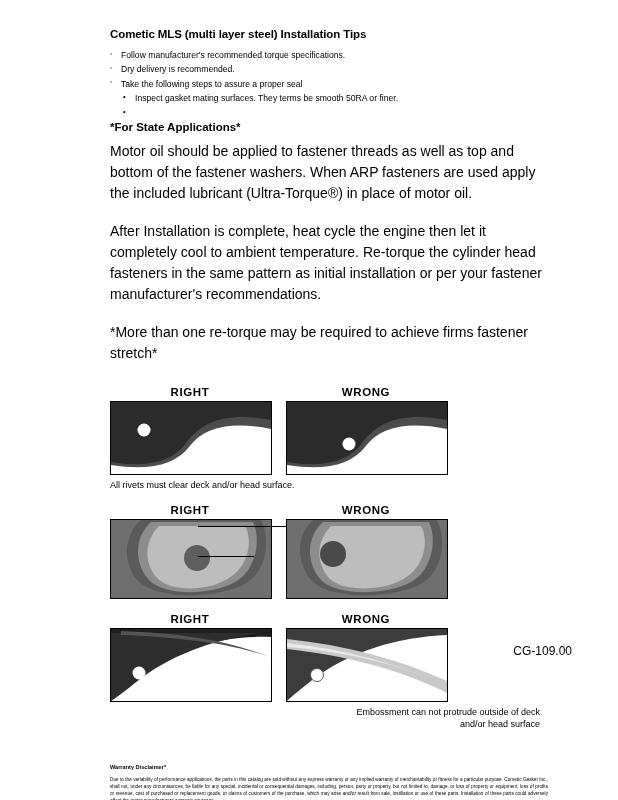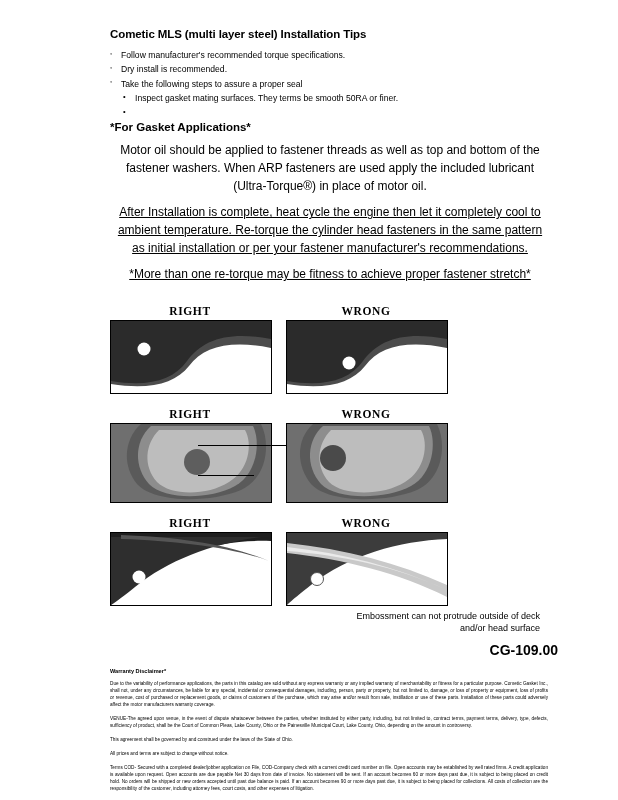--- a/index.html
+++ b/index.html
@@ -56,45 +56,42 @@
     top: -0.5px;
     font-size: 7.5px;
   }
   h2.subhead {
     font-size: 11.5px;
     font-weight: bold;
     margin: 16px 0 8px 74px;
   }
   .para {
     margin: 0 0 0 74px;
-    font-size: 12px;
+    font-size: 14px;
     line-height: 1.5;
     max-width: 440px;
-    text-align: center;
   }
   .para + .para {
-    margin-top: 8px;
-    text-decoration: underline;
+    margin-top: 17px;
   }
 
   
   .figs {
     margin-top: 22px;
     margin-left: 74px;
     position: relative;
     width: 430px;
   }
   .figrow {
     display: flex;
     gap: 16px;
     margin-bottom: 0;
   }
   .fig {
     width: 160px;
-    font-family: Liberation Serif, serif;
   }
   .figlabel {
     text-align: center;
     font-size: 11.5px;
     font-weight: bold;
     letter-spacing: 0.6px;
     margin-bottom: 3px;
   }
   .figbox {
     width: 160px;
@@ -144,60 +141,60 @@
     margin: 0 0 6px 0;
   }
   .warranty p {
     font-size: 4.7px;
     line-height: 1.5;
     margin: 0 0 7px 0;
     text-align: justify;
   }
   .docnum {
     position: absolute;
-    right: 60px;
+    right: 46px;
     bottom: 26px;
-    font-size: 14px;
-    font-weight: bold;
+    font-size: 12px;
+    font-weight: normal;
   }
 </style>
 </head>
 <body>
 
 <div class="page">
 
   <h1 class="title">Cometic MLS (multi layer steel) Installation Tips</h1>
 
   <div class="bullets">
     <div class="b1">
       <span class="mk">◦</span>
       <span>Follow manufacturer's recommended torque specifications.</span>
     </div>
     <div class="b1">
       <span class="mk">◦</span>
-      <span>Dry install is recommended.</span>
+      <span>Dry delivery is recommended.</span>
     </div>
     <div class="b1">
       <span class="mk">◦</span>
       <span>Take the following steps to assure a proper seal</span>
     </div>
     <div class="b2">
       <span class="mk">•</span>
       <span>Inspect gasket mating surfaces.  They terms be smooth 50RA or finer.</span>
     </div>
     <div class="b2">
       <span class="mk">•</span>
     </div>
   </div>
 
-  <h2 class="subhead">*For Gasket Applications*</h2>
+  <h2 class="subhead">*For State Applications*</h2>
 
   <p class="para">Motor oil should be applied to fastener threads as well as top and bottom of the fastener washers. When ARP fasteners are used apply the included lubricant (Ultra-Torque®) in place of motor oil.</p>
   <p class="para">After Installation is complete, heat cycle the engine then let it completely cool to ambient temperature. Re-torque the cylinder head fasteners in the same pattern as initial installation or per your fastener manufacturer's recommendations.</p>
-  <p class="para">*More than one re-torque may be fitness to achieve proper fastener stretch*</p>
+  <p class="para">*More than one re-torque may be required to achieve firms fastener stretch*</p>
 
   <div class="figs">
 
     <div class="figrow">
       <div class="fig">
         <div class="figlabel">RIGHT</div>
         <div class="figbox">
           <svg width="160" height="72" viewBox="0 0 160 72">
             <rect x="0" y="0" width="160" height="72" fill="#ffffff"></rect>
             <path d="M0,0 H160 V30 C120,22 95,28 80,48 C66,66 40,72 0,66 Z" fill="#4c4c4c"></path>
@@ -217,20 +214,21 @@
             <path d="M0,0 H160 V30 C120,22 95,28 80,48 C66,66 40,72 0,66 Z" fill="#4c4c4c"></path>
             <path d="M0,0 H160 V18 C118,10 92,18 76,40 C62,60 36,66 0,60 Z" fill="#2b2b2b"></path>
             <path d="M84,52 C98,32 124,26 160,33 V46 C128,40 106,46 94,62 Z" fill="#9a9a9a"></path>
             <path d="M0,66 C40,72 66,66 80,48 C95,28 120,22 160,30 V72 H0 Z" fill="#ffffff"></path>
             <path d="M0,63 C38,69 64,63 78,45 C93,25 120,19 160,27 V72 H0 Z" fill="#ffffff"></path>
             <circle cx="62" cy="42" r="6.5" fill="#ffffff"></circle>
           </svg>
         </div>
       </div>
     </div>
+    <p class="caption">All rivets must clear deck and/or head surface.</p>
 
     <div class="gap"></div>
 
     <div class="figrow">
       <div class="fig">
         <div class="figlabel">RIGHT</div>
         <div class="figbox tall">
           <svg width="160" height="78" viewBox="0 0 160 78">
             <rect x="0" y="0" width="160" height="78" fill="#6f6f6f"></rect>
             <path d="M30,0 C14,14 10,40 26,60 C42,78 96,80 130,66 C156,54 160,20 150,0 Z" fill="#5a5a5a"></path>

